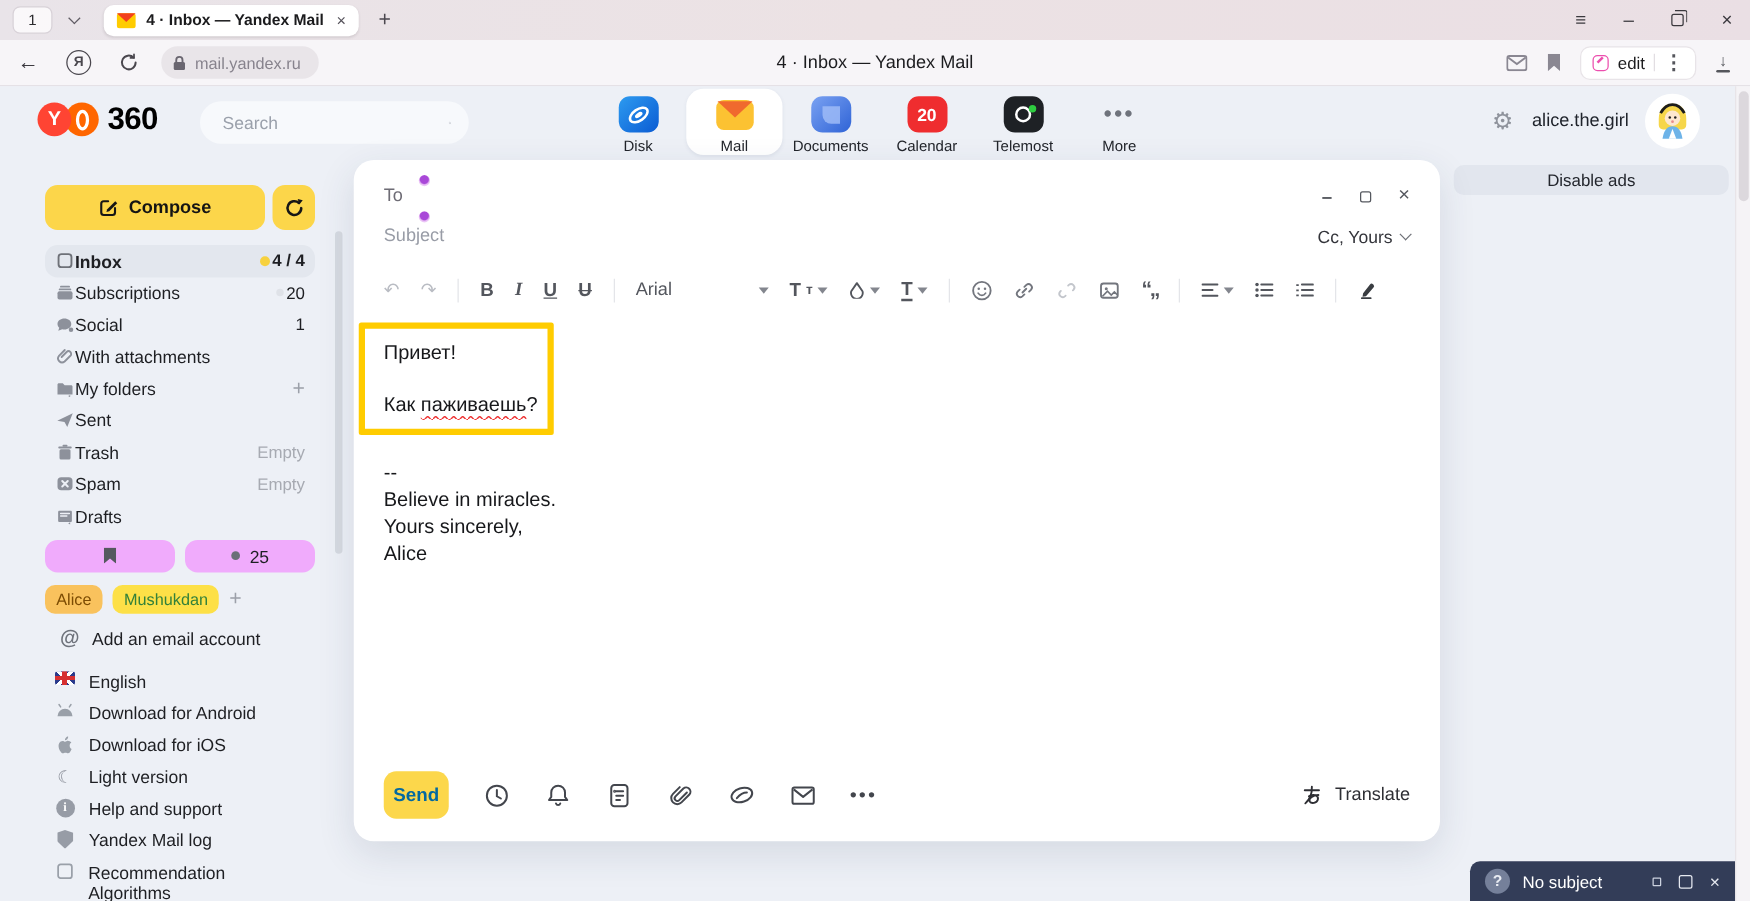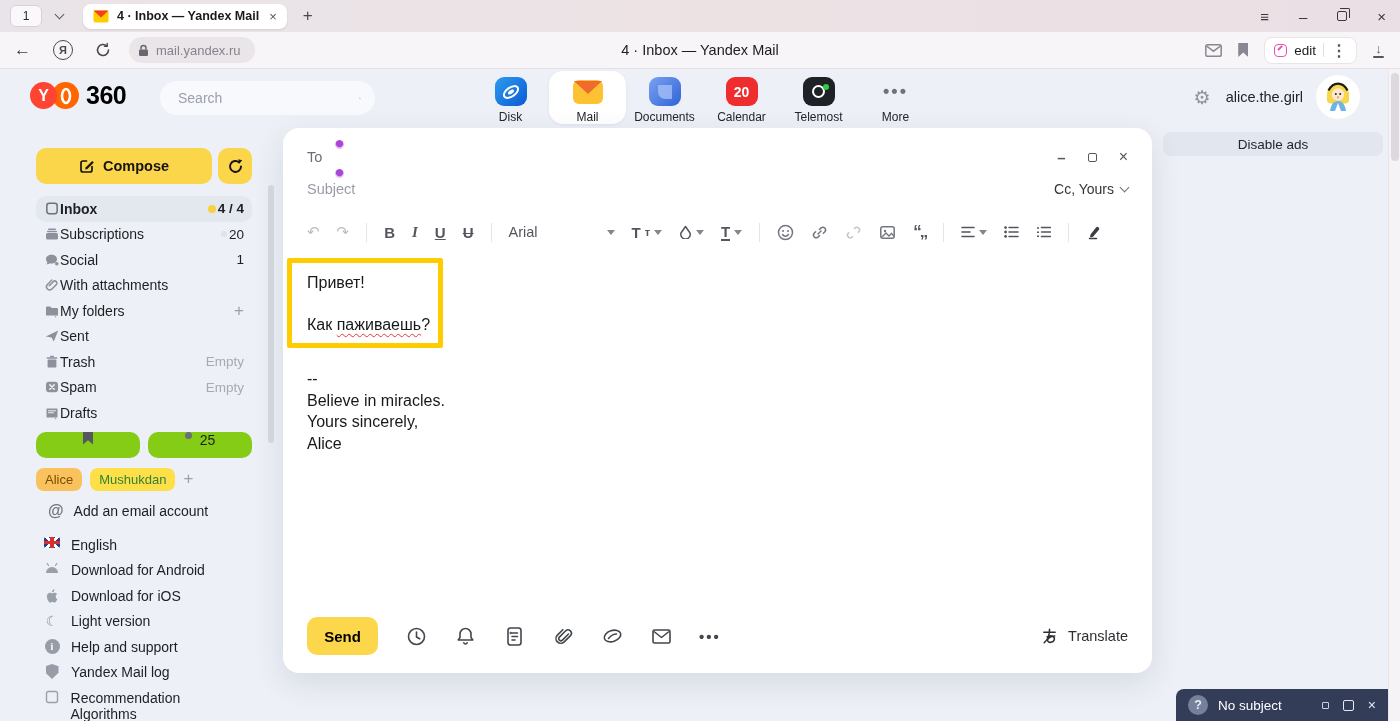--- a/index.html
+++ b/index.html
@@ -70,21 +70,21 @@
 .sblist{margin-top:12px}
 .sbrow{height:25.5px;display:flex;align-items:center;padding:0 8px;border-radius:10px;font-size:14px;color:#1e1f23}
 .sbrow.sel{background:#e3e7ee;font-weight:700}
 .sbrow .lbl{flex:1;white-space:nowrap}
 .cnt{font-size:13.5px;color:#1e1f23}
 .cnt.empty{color:#a7aab2}
 .ydot{width:8px;height:8px;border-radius:50%;background:#f7d13e;margin-right:2px}
 .gdot{width:6px;height:6px;border-radius:50%;background:#dfe2e8;margin-right:2px}
 .plus{color:#9ca0a9;font-size:17px}
 .pillrow{margin-top:6px;display:flex;gap:8px}
-.pill{flex:1;height:26px;background:#84cc16;border-radius:10px;display:flex;align-items:flex-start;justify-content:center;gap:8px}
+.pill{flex:1;height:26px;background:#f0abfc;border-radius:10px;display:flex;align-items:center;justify-content:center;gap:8px}
 .pbmk{width:10px;height:13px;background:#55585f;clip-path:polygon(0 0,100% 0,100% 100%,50% 68%,0 100%)}
 .pdot{width:7px;height:7px;border-radius:50%;background:#6b6f78}
 .pcnt{font-size:14px;color:#1e1f23}
 .tagrow{margin-top:10px;display:flex;align-items:center;gap:8px}
 .tag{height:23px;border-radius:8px;display:flex;align-items:center;padding:0 9px;font-size:13px}
 .tag.design{background:#f9c25d;color:#7d4c03}
 .tag.mush{background:#fde047;color:#33813a}
 .addacct{margin-top:8px;height:24px;display:flex;align-items:center;gap:10px;padding-left:12px;font-size:14px;color:#1e1f23}
 .at{font-size:16px;color:#6f737c;font-weight:700}
 .sbfooter{margin-top:14px}
@@ -127,21 +127,21 @@
 .tt big{font-size:15px;font-weight:700}
 .tt small{font-size:11px;font-weight:700}
 .tcolor{border-bottom:2px solid #53565d;line-height:1;font-weight:700}
 .bodyzone{position:relative;flex:1}
 .hlbox{position:absolute;left:-20px;top:8px;width:156px;height:90px;border:5px solid #fc0;border-radius:2px;background:#fff}
 .hl1{margin:11px 0 0 15px;font-size:16px;color:#17181b}
 .hl2{margin:24px 0 0 15px;font-size:16px;color:#17181b;white-space:nowrap}
 .missp{text-decoration:underline wavy #e33 1px;text-underline-offset:3px}
 .sig{position:absolute;left:0;top:118px;font-size:16px;line-height:21.5px;color:#17181b}
 .sendbar{height:74px;display:flex;align-items:center;gap:27px}
-.sendbtn{width:71px;height:38px;background:#fcd74b;border:none;border-radius:10px;font-size:15px;font-weight:700;color:#000000;font-family:"Liberation Sans",sans-serif}
+.sendbtn{width:52px;height:38px;background:#fcd74b;border:none;border-radius:10px;font-size:15px;font-weight:700;color:#0369a1;font-family:"Liberation Sans",sans-serif}
 .sicon{width:22px;height:22px;display:flex;align-items:center;justify-content:center;color:#43464d}
 .mdots{color:#43464d;font-size:15px;font-weight:700;letter-spacing:2px}
 .translate{margin-left:auto;display:flex;align-items:center;gap:9px;font-size:14.5px;color:#2e2f34}
 
 .statusbar{position:absolute;left:1176px;top:620px;width:212px;height:32px;background:#333d58;border-radius:8px 0 0 0;display:flex;align-items:center;padding:0 12px;gap:10px}
 .qmark{width:20px;height:20px;border-radius:50%;background:#75809a;color:#e9ecf3;font-size:12.5px;font-weight:700;display:flex;align-items:center;justify-content:center}
 .stitle{color:#fff;font-size:13.5px;flex:1}
 .sctrl{display:flex;align-items:center;gap:14px;color:#ccd2df}
 .ssq1{width:7px;height:7px;border:1.6px solid #ccd2df;border-radius:1px}
 .ssq2{width:11px;height:11px;border:1.6px solid #e6e9f0;border-radius:2px}

